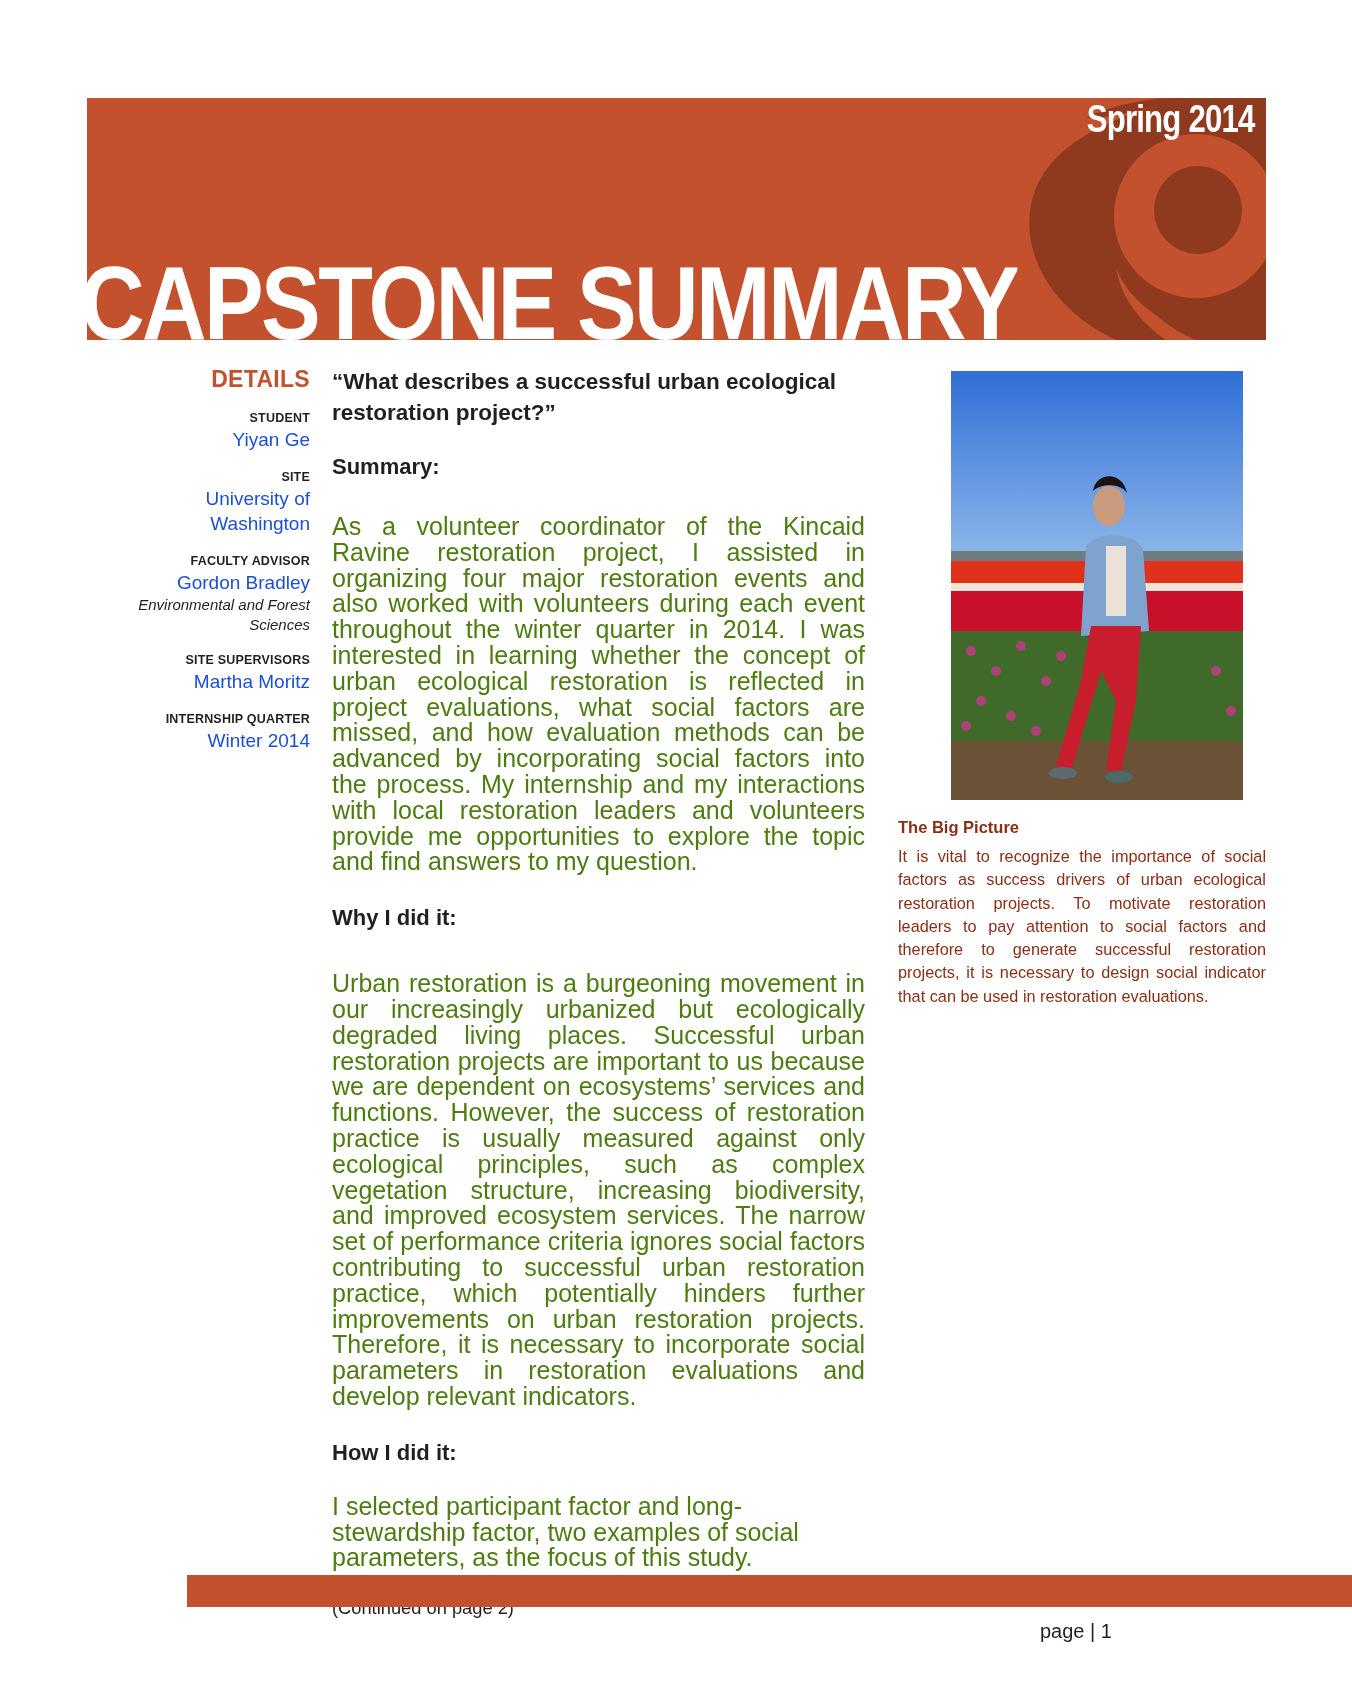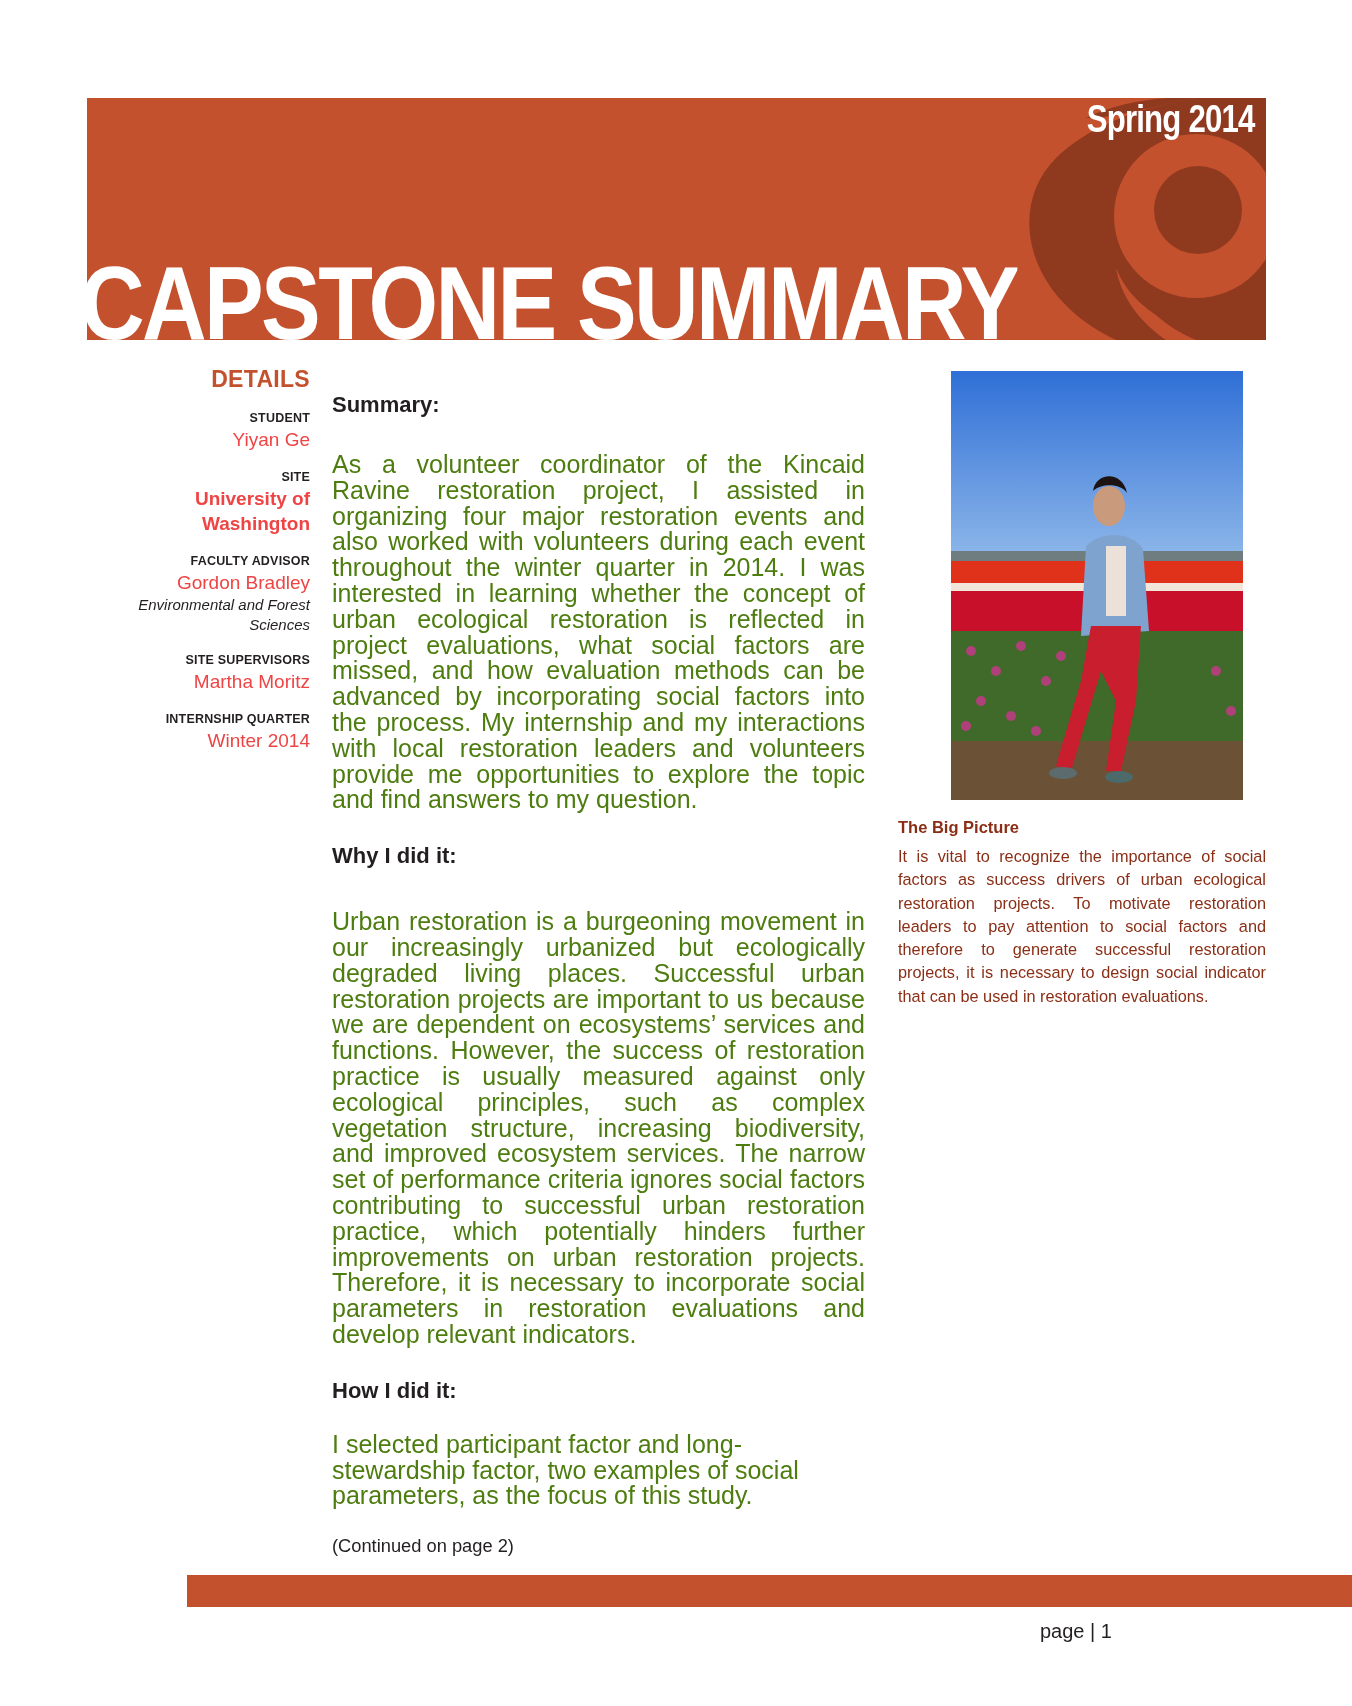--- a/index.html
+++ b/index.html
@@ -15,21 +15,21 @@
             font-family:"Liberation Sans", sans-serif; }
   #title { left:80px; top:258px; color:#ffffff; font-weight:bold; font-size:104px;
            line-height:90px; height:82px; overflow:hidden; letter-spacing:-3px;
            transform:scaleX(0.86); transform-origin:left top; white-space:nowrap; }
 
   
   #details { left:110px; top:366px; width:200px; text-align:right; }
   #details-heading { color:#c4512e; font-weight:bold; font-size:23px; margin-bottom:18px; letter-spacing:0.3px; }
   .dlabel { font-size:12.5px; font-weight:bold; color:#231f20; letter-spacing:0.2px; margin-top:18px; }
   .dlabel.first { margin-top:0; }
-  .dvalue { font-size:19px; line-height:25px; color:#ef4444; margin-top:2px; }
+  .dvalue { font-size:19px; line-height:25px; color:#1d4ed8; margin-top:2px; }
   .dsub { font-size:15px; font-style:italic; line-height:20px; color:#231f20; }
 
   
   #main { left:332px; top:366px; width:533px; }
   #question { font-weight:bold; font-size:22.5px; line-height:31px; color:#231f20; }
   .sec-head { font-weight:bold; font-size:22px; color:#231f20; }
   .body-text { font-size:25px; line-height:25.8px; text-align:justify; color:#4d7c0f; }
   #summary-head { margin-top:26px; }
   #summary-text { margin-top:34px; }
   #why-head { margin-top:30px; }
@@ -68,34 +68,35 @@
 </div>
 <div id="title" class="abs">CAPSTONE SUMMARY</div>
 
 <div id="details" class="abs">
   <div id="details-heading">DETAILS</div>
 
   <div class="dlabel first">STUDENT</div>
   <div class="dvalue">Yiyan Ge</div>
 
   <div class="dlabel">SITE</div>
-  <div class="dvalue" style="padding-left:60px;font-weight:bold;">University of Washington</div>
+  <div class="dvalue" style="padding-left:60px;">University of Washington</div>
 
   <div class="dlabel">FACULTY ADVISOR</div>
   <div class="dvalue">Gordon Bradley</div>
   <div class="dsub">Environmental and Forest Sciences</div>
 
   <div class="dlabel">SITE SUPERVISORS</div>
   <div class="dvalue">Martha Moritz</div>
 
   <div class="dlabel">INTERNSHIP QUARTER</div>
   <div class="dvalue">Winter 2014</div>
 </div>
 
 <div id="main" class="abs">
+  <div id="question">“What describes a successful urban ecological restoration project?”</div>
   <div id="summary-head" class="sec-head">Summary:</div>
   <div id="summary-text" class="body-text">As a volunteer coordinator of the Kincaid Ravine restoration project, I assisted in organizing four major restoration events and also worked with volunteers during each event throughout the winter quarter in 2014. I was interested in learning whether the concept of urban ecological restoration is reflected in project evaluations, what social factors are missed, and how evaluation methods can be advanced by incorporating social factors into the process. My internship and my interactions with local restoration leaders and volunteers provide me opportunities to explore the topic and find answers to my question.</div>
   <div id="why-head" class="sec-head">Why I did it:</div>
   <div id="why-text" class="body-text">Urban restoration is a burgeoning movement in our increasingly urbanized but ecologically degraded living places. Successful urban restoration projects are important to us because we are dependent on ecosystems’ services and functions. However, the success of restoration practice is usually measured against only ecological principles, such as complex vegetation structure, increasing biodiversity, and improved ecosystem services. The narrow set of performance criteria ignores social factors contributing to successful urban restoration practice, which potentially hinders further improvements on urban restoration projects. Therefore, it is necessary to incorporate social parameters in restoration evaluations and develop relevant indicators.</div>
   <div id="how-head" class="sec-head">How I did it:</div>
   <div id="how-text" class="body-text">I selected participant factor and long-stewardship factor, two examples of social parameters, as the focus of this study.</div>
   <div id="continued">(Continued on page 2)</div>
 </div>
 
 <div id="photo" class="abs" title="Student walking in front of a tulip field under blue sky">

